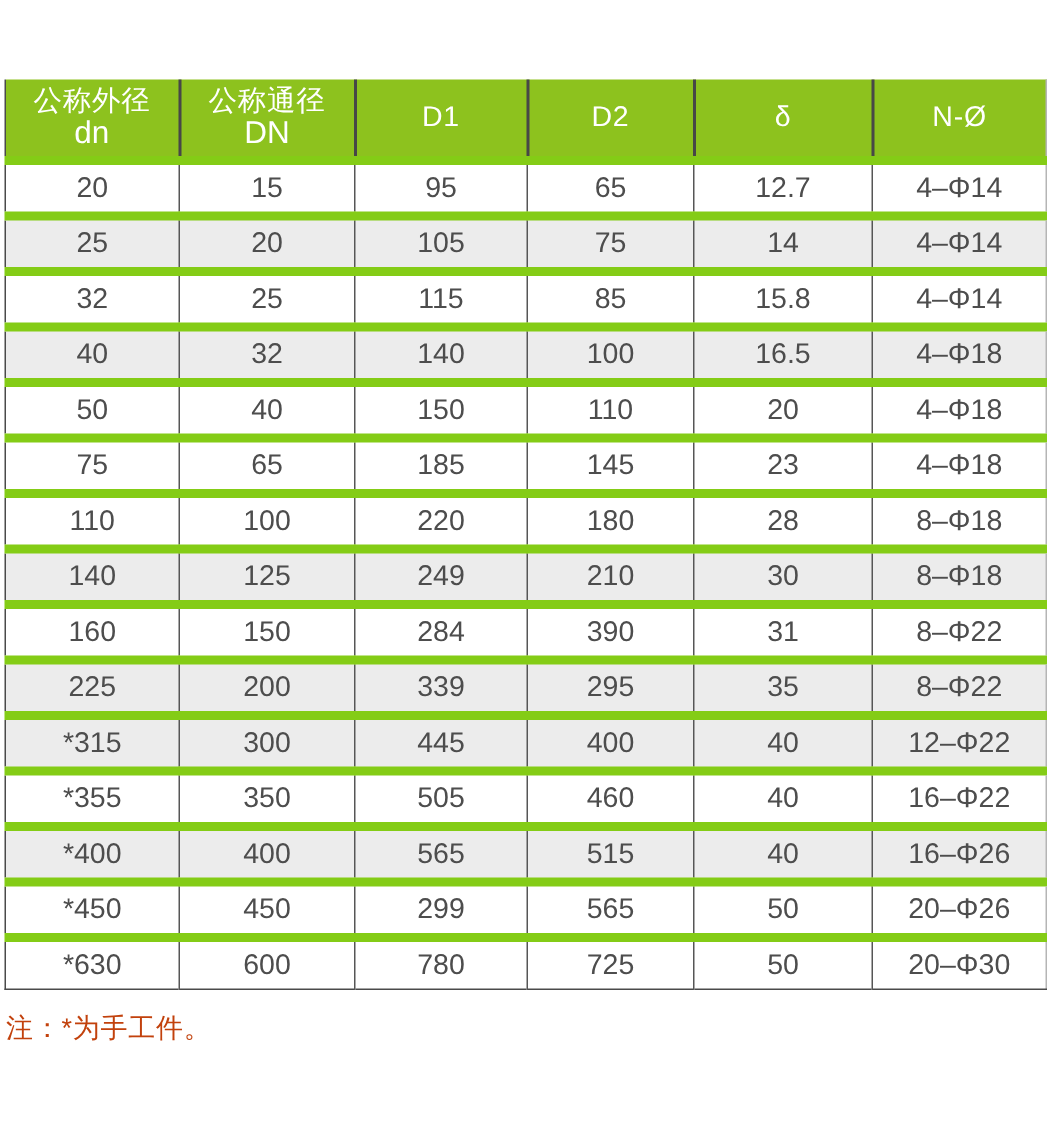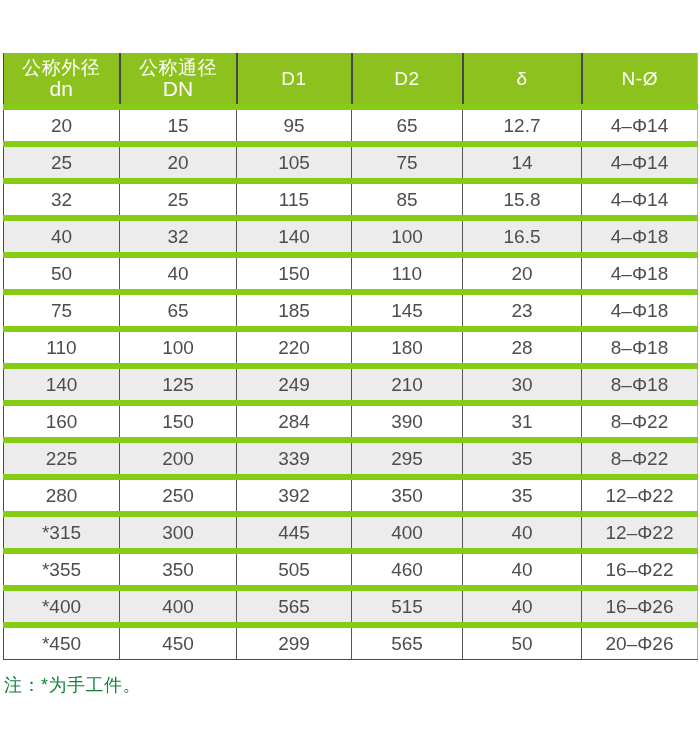--- a/index.html
+++ b/index.html
@@ -56,21 +56,21 @@
     color: #4d4d4d;
     font-size: 19px;
     background: #ffffff;
   }
   tbody tr { border-top: 6px solid #84cc16; }
   tbody td + td { border-left: 1px solid #565656; }
   tbody tr.alt td { background: #ececec; }
   .note {
     padding: 13px 4px 0 4px;
     font-size: 18px;
-    color: #15803d;
+    color: #c2410c;
     letter-spacing: 0.5px;
   }
 </style>
 </head>
 <body>
 
 <div class="page">
   <div class="table-wrap">
     <table class="spec">
       <colgroup>
@@ -179,28 +179,20 @@
             <td>8–Φ22</td>
           </tr>
           <tr class="alt">
             <td>225</td>
             <td>200</td>
             <td>339</td>
             <td>295</td>
             <td>35</td>
             <td>8–Φ22</td>
           </tr>
-          <tr>
-            <td>280</td>
-            <td>250</td>
-            <td>392</td>
-            <td>350</td>
-            <td>35</td>
-            <td>12–Φ22</td>
-          </tr>
           <tr class="alt">
             <td>*315</td>
             <td>300</td>
             <td>445</td>
             <td>400</td>
             <td>40</td>
             <td>12–Φ22</td>
           </tr>
           <tr>
             <td>*355</td>
@@ -218,18 +210,26 @@
             <td>40</td>
             <td>16–Φ26</td>
           </tr>
           <tr>
             <td>*450</td>
             <td>450</td>
             <td>299</td>
             <td>565</td>
             <td>50</td>
             <td>20–Φ26</td>
+          </tr>
+          <tr>
+            <td>*630</td>
+            <td>600</td>
+            <td>780</td>
+            <td>725</td>
+            <td>50</td>
+            <td>20–Φ30</td>
           </tr>
         </tbody>
     </table>
   </div>
   <div class="note">注：*为手工件。</div>
 </div>
 
 </body></html>

